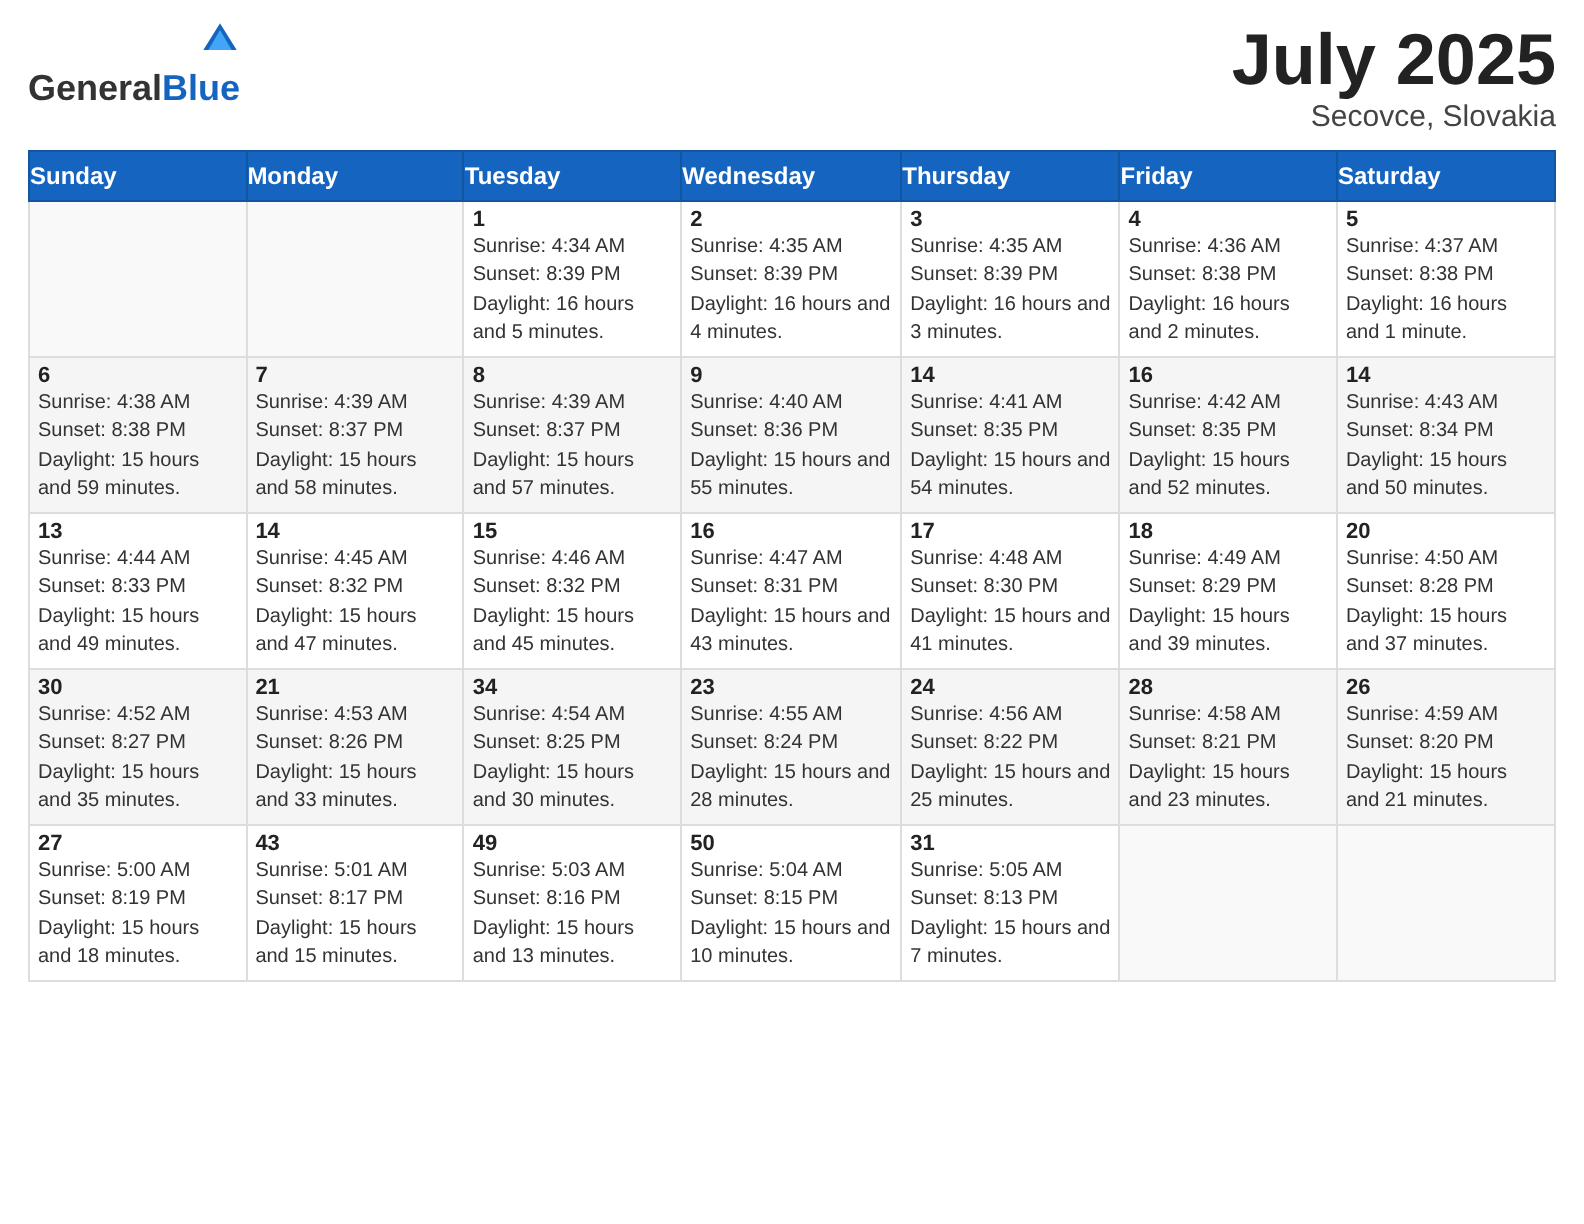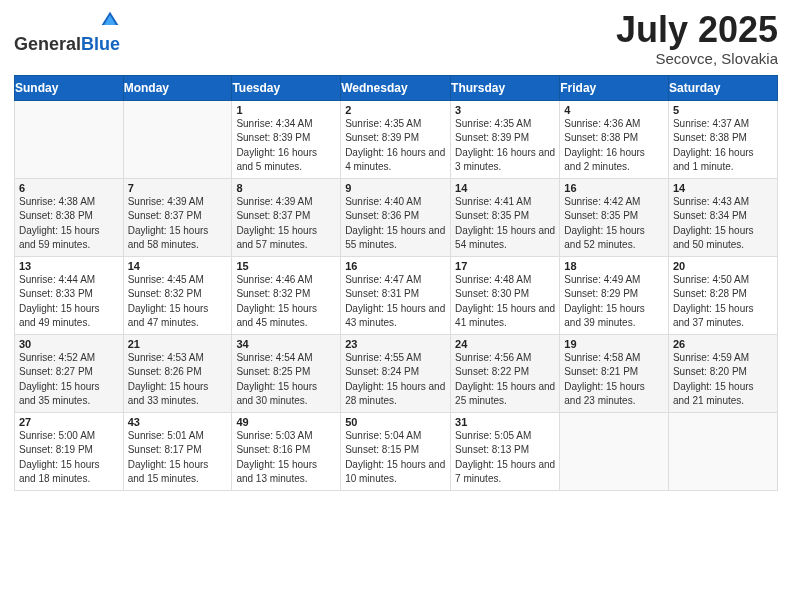--- a/index.html
+++ b/index.html
@@ -233,21 +233,21 @@
           </td>
           <td>
             <span class="day-number">23</span>
             <div class="day-info">Sunrise: 4:55 AM<br>Sunset: 8:24 PM<br>Daylight: 15 hours and 28 minutes.</div>
           </td>
           <td>
             <span class="day-number">24</span>
             <div class="day-info">Sunrise: 4:56 AM<br>Sunset: 8:22 PM<br>Daylight: 15 hours and 25 minutes.</div>
           </td>
           <td>
-            <span class="day-number">19</span>
+            <span class="day-number">28</span>
             <div class="day-info">Sunrise: 4:58 AM<br>Sunset: 8:21 PM<br>Daylight: 15 hours and 23 minutes.</div>
           </td>
           <td>
             <span class="day-number">26</span>
             <div class="day-info">Sunrise: 4:59 AM<br>Sunset: 8:20 PM<br>Daylight: 15 hours and 21 minutes.</div>
           </td>
         </tr>
         <tr>
           <td>
             <span class="day-number">27</span>

